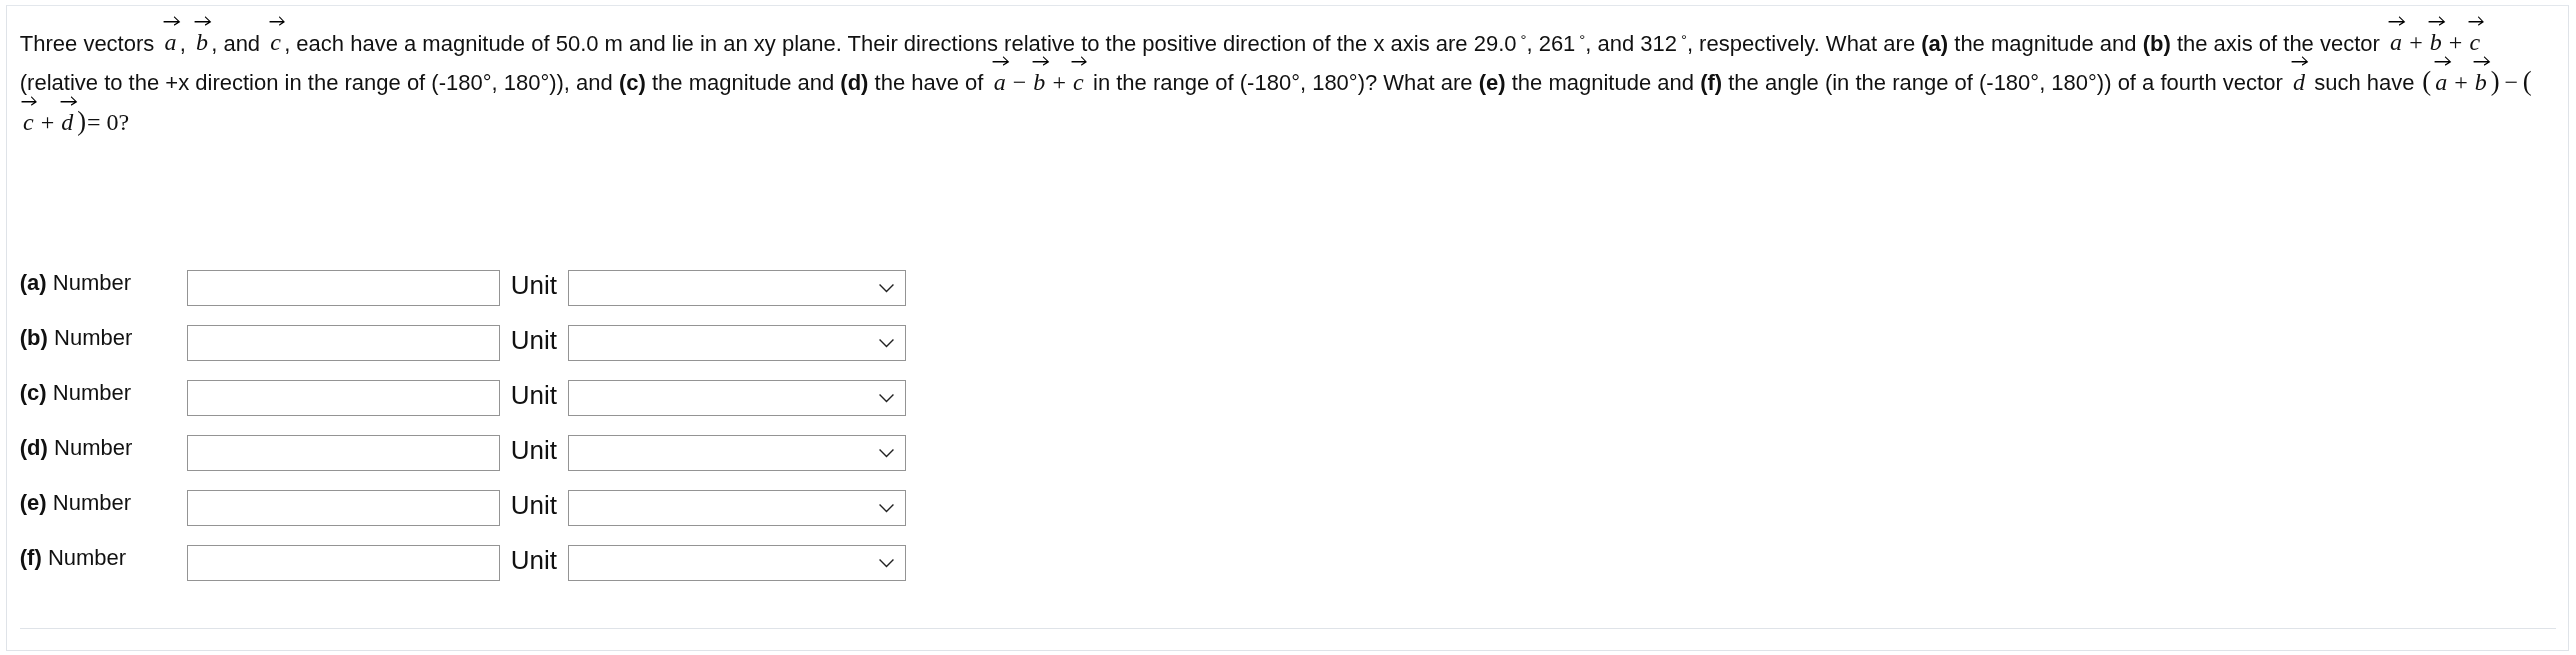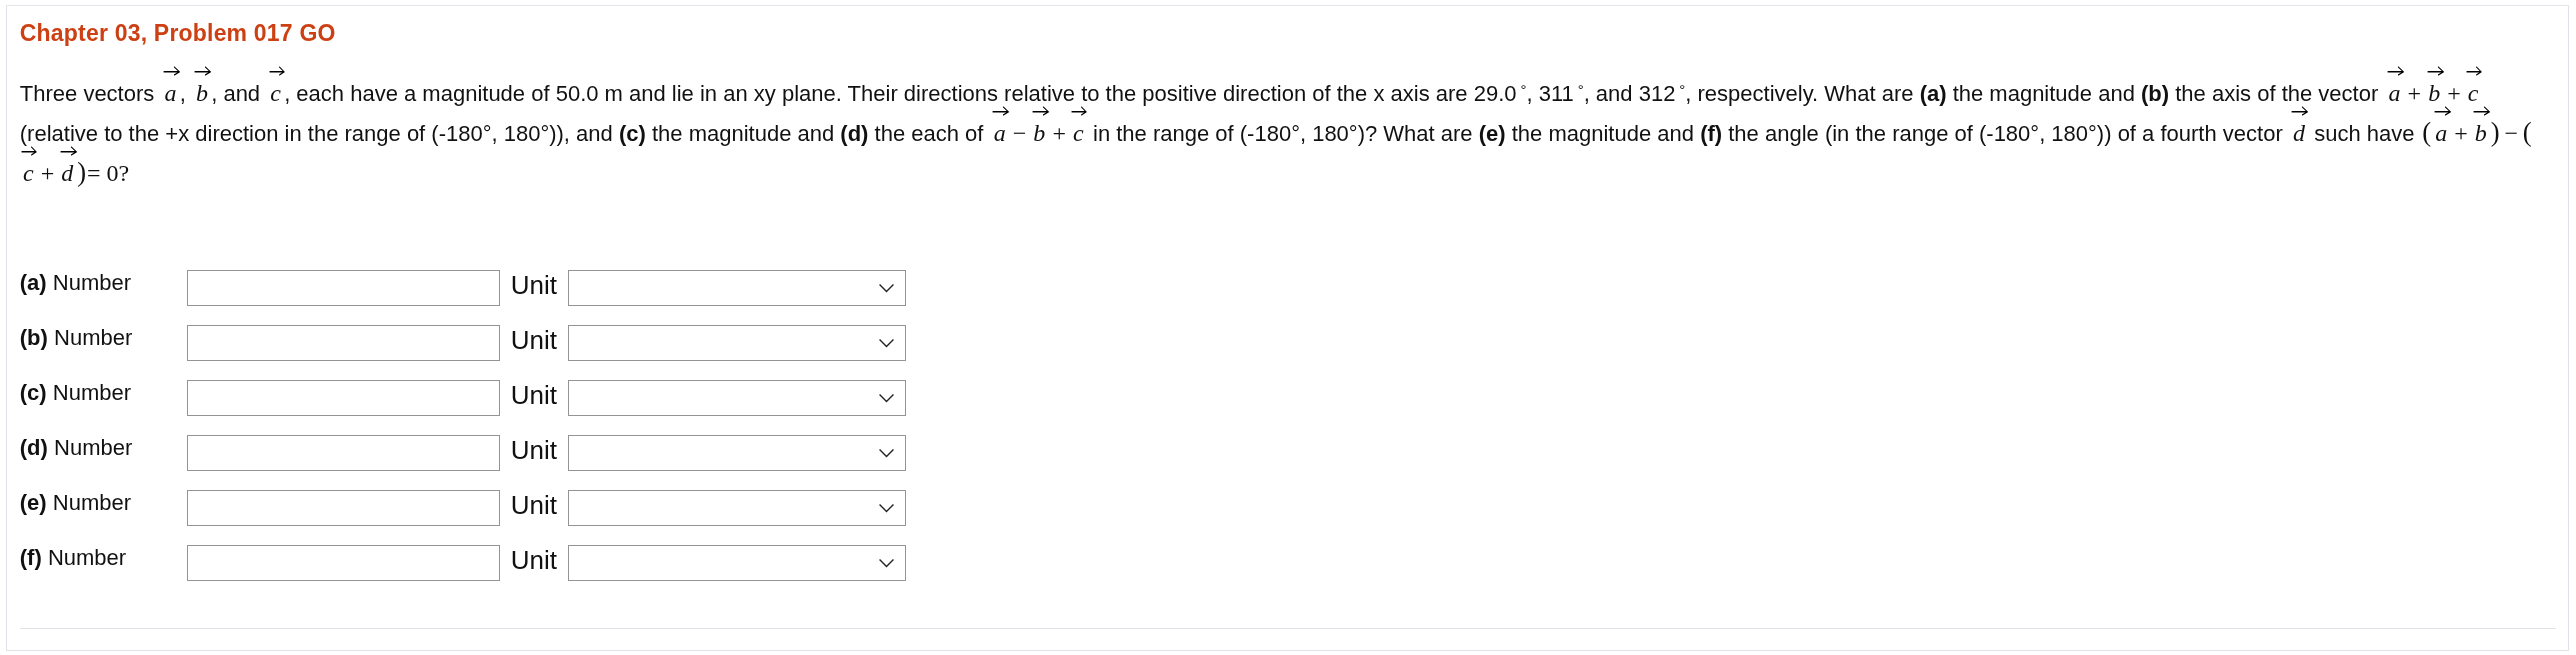--- a/index.html
+++ b/index.html
@@ -176,40 +176,39 @@
     background: #dfe3e8;
   }
 </style>
 </head>
 <body>
 
 <div class="page-frame">
 
   <div class="content">
 
-    <div class="problem-title">Chapter 03, Problem 017 GO</div>
 
     <div class="statement">
       <span>Three vectors</span><span class="nbsp-gap"></span><span class="vec"><span class="arw">
             <svg viewBox="0 0 30 12" preserveAspectRatio="none">
               <path d="M1 8 L27 8 M19 2 L28 8 L19 12" stroke="#000" stroke-width="1.6" fill="none"></path>
             </svg>
           </span><span>a</span></span><span>,</span><span class="nbsp-gap"></span><span class="vec"><span class="arw">
             <svg viewBox="0 0 30 12" preserveAspectRatio="none">
               <path d="M1 8 L27 8 M19 2 L28 8 L19 12" stroke="#000" stroke-width="1.6" fill="none"></path>
             </svg>
           </span><span>b</span></span><span>, and</span><span class="nbsp-gap"></span><span class="vec"><span class="arw">
             <svg viewBox="0 0 30 12" preserveAspectRatio="none">
               <path d="M1 8 L27 8 M19 2 L28 8 L19 12" stroke="#000" stroke-width="1.6" fill="none"></path>
             </svg>
           </span><span>c</span></span><span>, each have a magnitude of 50.0 m and lie in an</span>
       <span class="var-it">xy</span>
       <span>plane. Their directions relative to the positive direction of the</span>
       <span class="var-it">x</span>
-      <span>axis are 29.0</span><span class="deg-sup">°</span><span>, 311</span><span class="deg-sup">°</span><span>, and 312</span><span class="deg-sup">°</span><span>, respectively. What are</span>
+      <span>axis are 29.0</span><span class="deg-sup">°</span><span>, 261</span><span class="deg-sup">°</span><span>, and 312</span><span class="deg-sup">°</span><span>, respectively. What are</span>
       <b>(a)</b>
       <span>the magnitude and</span>
       <b>(b)</b>
       <span>the axis of the vector</span><span class="nbsp-gap"></span><span class="vec"><span class="arw">
             <svg viewBox="0 0 30 12" preserveAspectRatio="none">
               <path d="M1 8 L27 8 M19 2 L28 8 L19 12" stroke="#000" stroke-width="1.6" fill="none"></path>
             </svg>
           </span><span>a</span></span><span class="mathop">+</span><span class="vec"><span class="arw">
             <svg viewBox="0 0 30 12" preserveAspectRatio="none">
               <path d="M1 8 L27 8 M19 2 L28 8 L19 12" stroke="#000" stroke-width="1.6" fill="none"></path>
@@ -217,21 +216,21 @@
           </span><span>b</span></span><span class="mathop">+</span><span class="vec"><span class="arw">
             <svg viewBox="0 0 30 12" preserveAspectRatio="none">
               <path d="M1 8 L27 8 M19 2 L28 8 L19 12" stroke="#000" stroke-width="1.6" fill="none"></path>
             </svg>
           </span><span>c</span></span>
       <span>(relative to the +</span><span class="var-it">x</span>
       <span>direction in the range of (-180°, 180°)), and</span>
       <b>(c)</b>
       <span>the magnitude and</span>
       <b>(d)</b>
-      <span>the each of</span><span class="nbsp-gap"></span><span class="vec"><span class="arw">
+      <span>the have of</span><span class="nbsp-gap"></span><span class="vec"><span class="arw">
             <svg viewBox="0 0 30 12" preserveAspectRatio="none">
               <path d="M1 8 L27 8 M19 2 L28 8 L19 12" stroke="#000" stroke-width="1.6" fill="none"></path>
             </svg>
           </span><span>a</span></span><span class="mathop">−</span><span class="vec"><span class="arw">
             <svg viewBox="0 0 30 12" preserveAspectRatio="none">
               <path d="M1 8 L27 8 M19 2 L28 8 L19 12" stroke="#000" stroke-width="1.6" fill="none"></path>
             </svg>
           </span><span>b</span></span><span class="mathop">+</span><span class="vec"><span class="arw">
             <svg viewBox="0 0 30 12" preserveAspectRatio="none">
               <path d="M1 8 L27 8 M19 2 L28 8 L19 12" stroke="#000" stroke-width="1.6" fill="none"></path>

